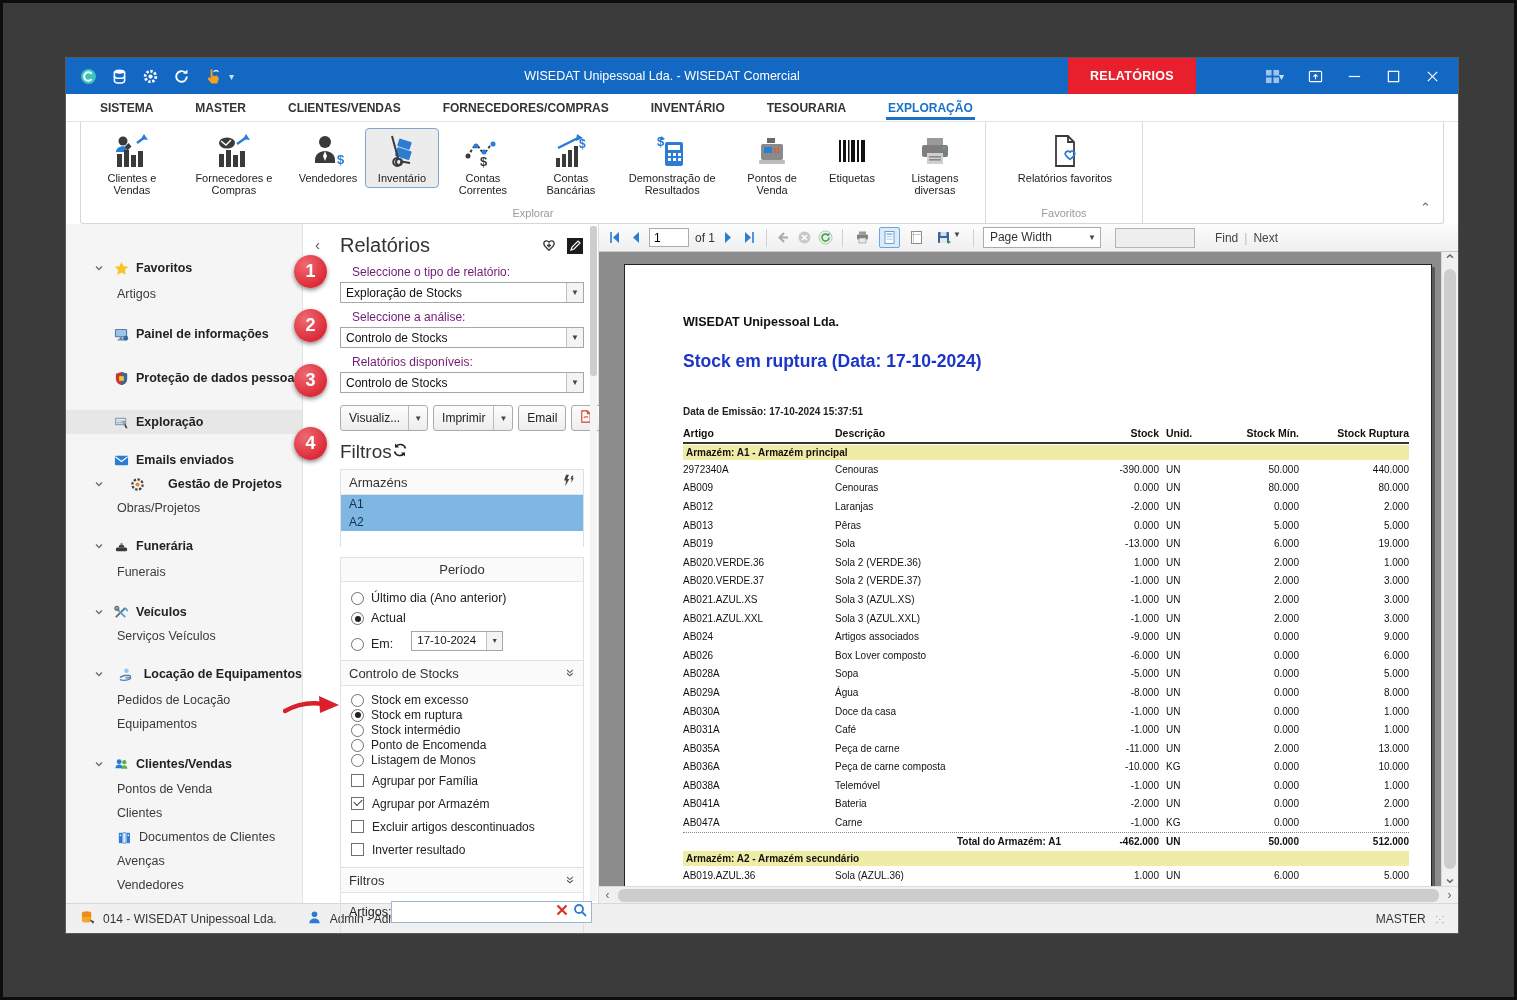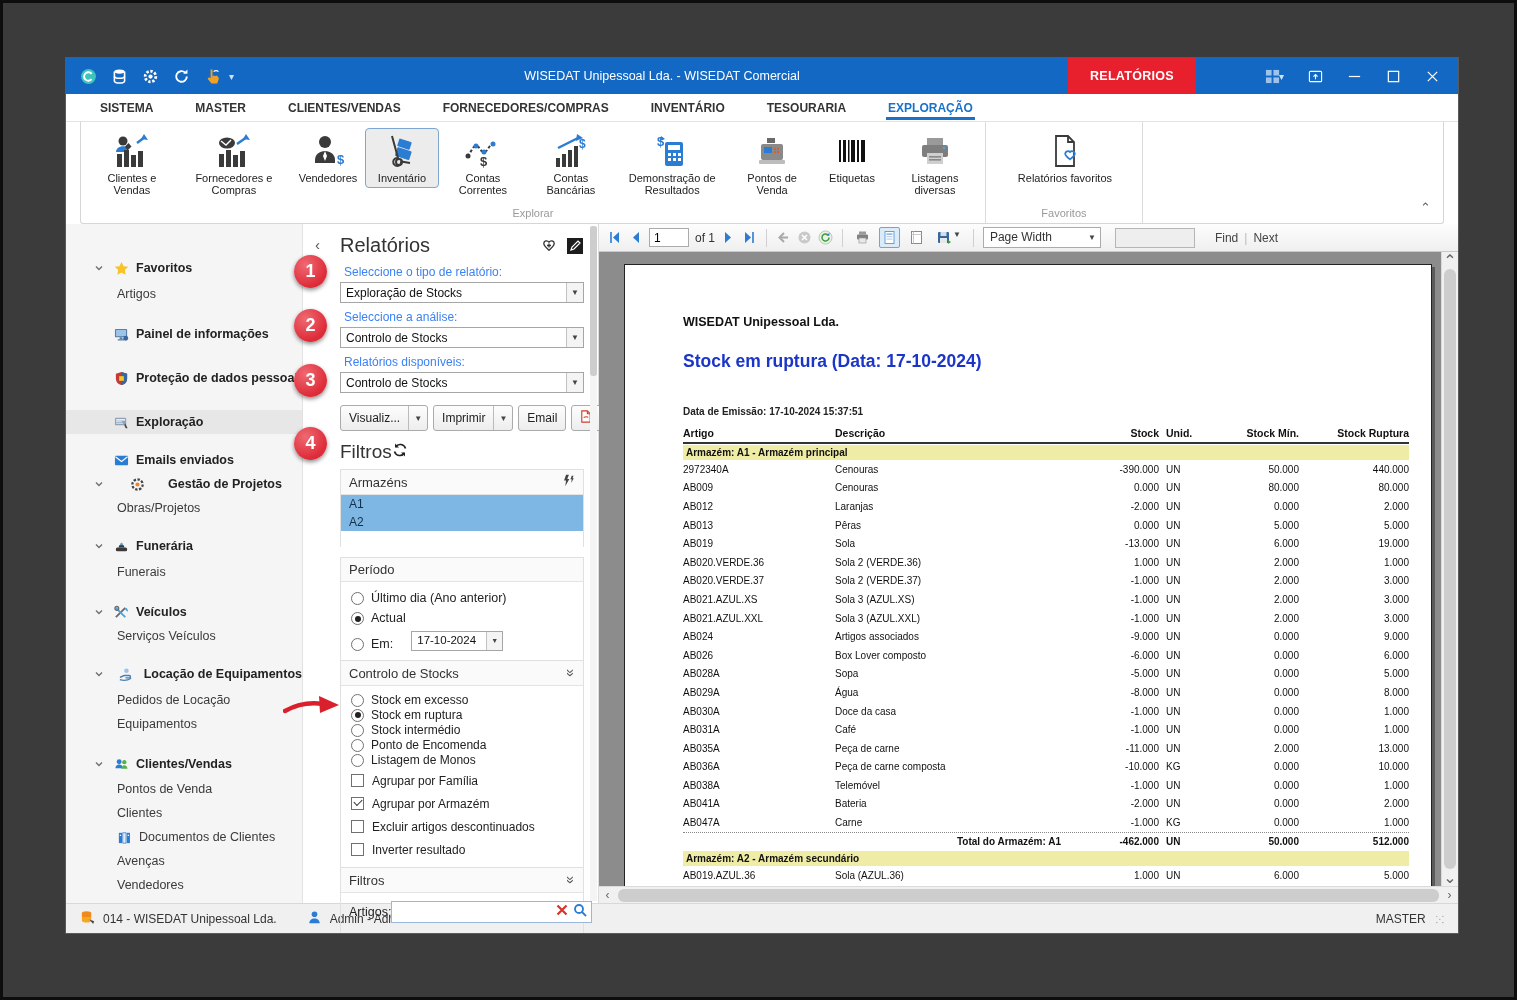--- a/index.html
+++ b/index.html
@@ -52,34 +52,34 @@
 
   
   .panel { width:296px; border-right:1px solid #dcdcdc; position:relative; padding:10px 14px 0 37px; background:#fff; }
   .panel-scroll { position:absolute; right:1px; top:2px; bottom:2px; width:7px; background:#f4f4f4; }
   .panel-scroll .thumb { position:absolute; top:0; width:7px; height:150px; background:#cdcdcd; border-radius:3px; }
   .phead { display:flex; align-items:center; margin-bottom:8px; }
   .back-chevron { position:absolute; left:12px; top:12px; color:#555; font-size:15px; }
   .ptitle { font-size:20px; color:#333; }
   .phead-icons { margin-left:auto; display:flex; gap:8px; align-items:center; }
   .phead-icons svg { width:18px; height:18px; display:block; }
-  .flabel { font-size:12px; color:#3b82f6; margin:7px 4px 3px; }
+  .flabel { font-size:12px; color:#701a75; margin:7px 12px 3px; }
   .combo { display:flex; height:21px; border:1px solid #a6a6a6; background:#fff; align-items:center; }
   .combo .val { flex:1; font-size:12px; color:#111; padding:0 5px; white-space:nowrap; overflow:hidden; }
   .combo .dd { width:17px; border-left:1px solid #c3c3c3; background:#f4f4f4; text-align:center; font-size:8px; color:#444; line-height:19px; align-self:stretch; }
   .btnrow { display:flex; gap:5px; margin:12px 0 10px; }
   .btn { display:flex; align-items:center; border:1px solid #ababab; border-radius:3px; background:linear-gradient(#fdfdfd,#ededed); font-size:12px; color:#222; height:26px; }
   .btn .t { padding:0 8px; }
   .btn .split { border-left:1px solid #bbb; padding:0 5px; font-size:8px; color:#444; align-self:stretch; display:flex; align-items:center; }
   .btn svg { width:13px; height:13px; margin-left:7px; }
   .ftitle-row { display:flex; align-items:center; margin:4px 0 6px; }
   .ftitle { font-size:19px; color:#333; }
   .ftitle-row svg { margin-left:auto; width:16px; height:16px; }
   .fsection { border:1px solid #e0e0e0; border-bottom:none; }
-  .fsec-head { display:flex; align-items:center; background:#fafafa; border-bottom:1px solid #e4e4e4; padding:4px 8px; font-size:13px; color:#333; }
+  .fsec-head { display:flex; align-items:center; background:#fafafa; border-bottom:1px solid #e4e4e4; padding:4px 8px; font-size:13px; color:#333;justify-content:center; }
   .fsec-head .hic { margin-left:auto; color:#555; font-size:12px; }
   .fsec-head .hic svg { width:13px; height:13px; }
   .alist .arow { font-size:12px; color:#15304a; padding:2px 8px; height:18px; }
   .alist .arow.sel { background:#7eb6e4; }
   .alist .empty { height:16px; }
   .fradio-row { display:flex; align-items:flex-end; padding:3px 10px; font-size:12.5px; color:#222; }
   .fradio-row.tight { padding:0.5px 10px; font-size:12px; }
   .radio { width:13px; height:13px; border:1px solid #707070; border-radius:50%; background:#fff; margin-right:7px; position:relative; flex:0 0 13px; }
   .radio.checked::after { content:""; position:absolute; left:2.5px; top:2.5px; width:6px; height:6px; background:#222; border-radius:50%; }
   .cbrow { display:flex; align-items:center; padding:4.5px 10px; font-size:12px; color:#222; }

